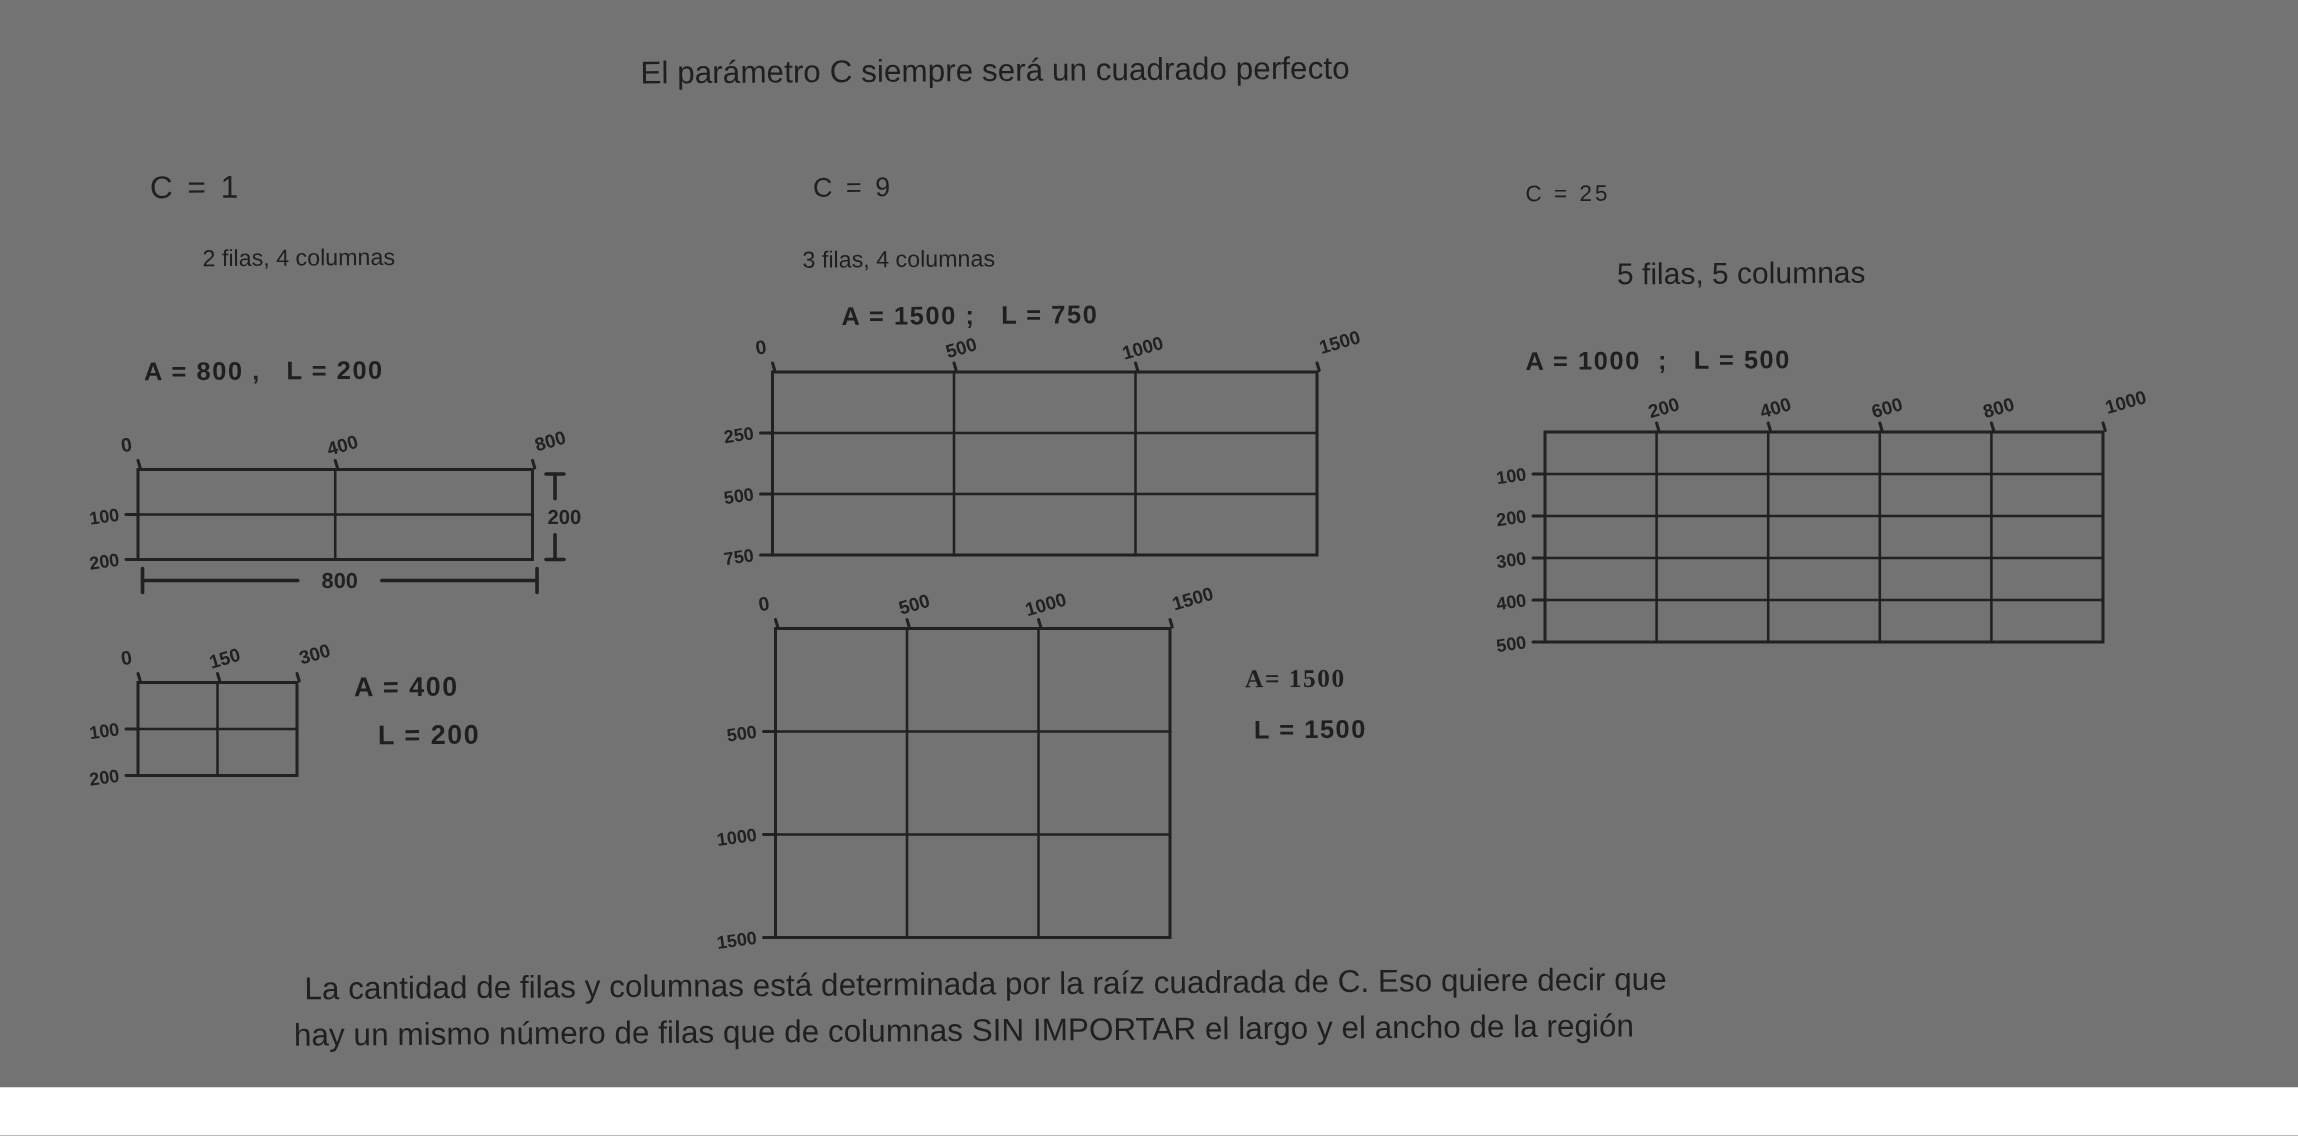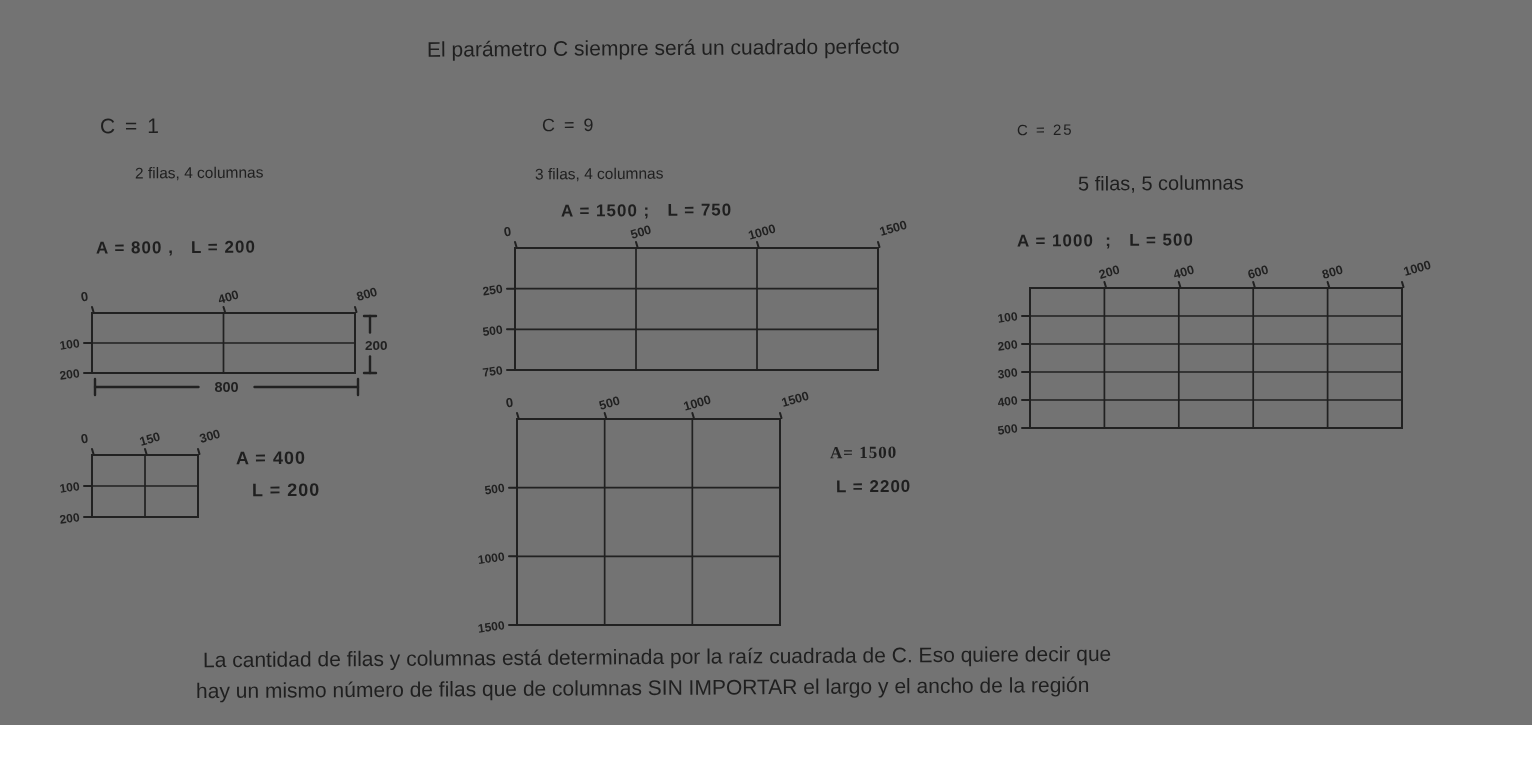--- a/index.html
+++ b/index.html
@@ -44,21 +44,21 @@
   <div class="hw" id="s1-heading">C = 1</div>
   <div class="hw" id="s1-sub">2 filas, 4 columnas</div>
   <div class="hw" id="s1-params">A = 800 ,   L = 200</div>
   <div class="hw" id="g2-a">A = 400</div>
   <div class="hw" id="g2-l">L = 200</div>
 
   <div class="hw" id="s2-heading">C = 9</div>
   <div class="hw" id="s2-sub">3 filas, 4 columnas</div>
   <div class="hw" id="s2-params">A = 1500 ;   L = 750</div>
   <div class="hw" id="g4-a">A= 1500</div>
-  <div class="hw" id="g4-l">L = 2200</div>
+  <div class="hw" id="g4-l">L = 1500</div>
 
   <div class="hw" id="s3-heading">C = 25</div>
   <div class="hw" id="s3-sub">5 filas, 5 columnas</div>
   <div class="hw" id="s3-params">A = 1000  ;   L = 500</div>
 
   <div class="hw" id="footer1">La cantidad de filas y columnas está determinada por la raíz cuadrada de C. Eso quiere decir que</div>
   <div class="hw" id="footer2">hay un mismo número de filas que de columnas SIN IMPORTAR el largo y el ancho de la región</div>
 
   <svg id="grid-layer" width="1532" height="757" viewBox="0 0 1532 757">
       <g>

